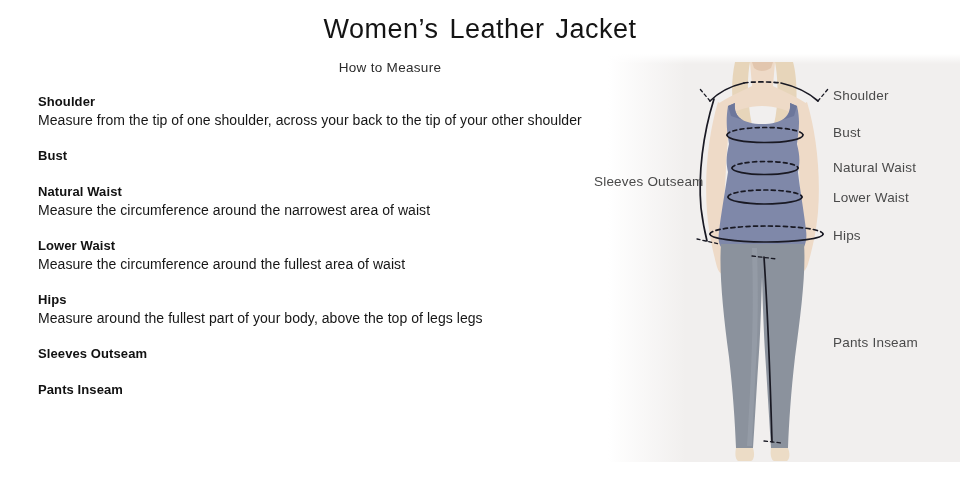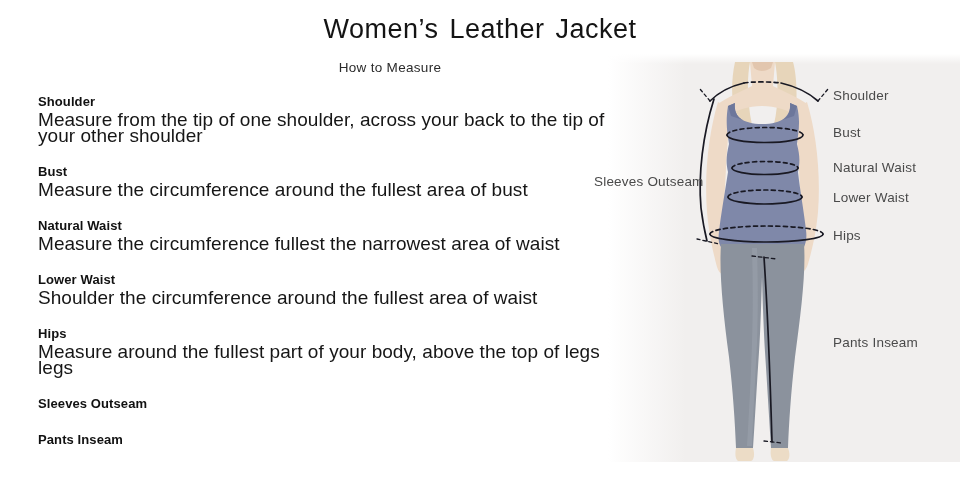--- a/index.html
+++ b/index.html
@@ -20,21 +20,21 @@
   }
   .measure-list{
     position:absolute;left:38px;top:94px;width:575px;
   }
   .measure-section{margin-bottom:20px;}
   .measure-heading{
     font-size:13px;font-weight:700;line-height:16px;color:#111;
     letter-spacing:0.1px;
   }
   .measure-desc{
-    font-size:19px;line-height:16px;margin-top:2px;color:#161616;
+    font-size:14px;line-height:16px;margin-top:2px;color:#161616;
     letter-spacing:0.05px;
   }
   .photo-area{
     position:absolute;left:608px;top:54px;width:352px;height:408px;
     background:linear-gradient(90deg, rgba(241,239,237,0) 0%, var(--photo-bg,#f1efee) 22%);
   }
   .photo-area::before{
     content:"";position:absolute;left:0;top:0;width:100%;height:10px;
     background:linear-gradient(180deg,#ffffff, rgba(255,255,255,0));
   }
@@ -57,29 +57,28 @@
 <div class="page-title">Women’s Leather Jacket</div>
 <div class="page-subtitle">How to Measure</div>
 
 <div class="measure-list">
   <div class="measure-section">
     <div class="measure-heading">Shoulder</div>
     <div class="measure-desc">Measure from the tip of one shoulder, across your back to the tip of your other shoulder</div>
   </div>
   <div class="measure-section">
     <div class="measure-heading">Bust</div>
-    <div class="measure-desc">Measure the circumference around the fullest area of bust</div>
   </div>
   <div class="measure-section">
     <div class="measure-heading">Natural Waist</div>
-    <div class="measure-desc">Measure the circumference fullest the narrowest area of waist</div>
+    <div class="measure-desc">Measure the circumference around the narrowest area of waist</div>
   </div>
   <div class="measure-section">
     <div class="measure-heading">Lower Waist</div>
-    <div class="measure-desc">Shoulder the circumference around the fullest area of waist</div>
+    <div class="measure-desc">Measure the circumference around the fullest area of waist</div>
   </div>
   <div class="measure-section">
     <div class="measure-heading">Hips</div>
     <div class="measure-desc">Measure around the fullest part of your body, above the top of legs legs</div>
   </div>
   <div class="measure-section">
     <div class="measure-heading">Sleeves Outseam</div>
   </div>
   <div class="measure-section">
     <div class="measure-heading">Pants Inseam</div>

